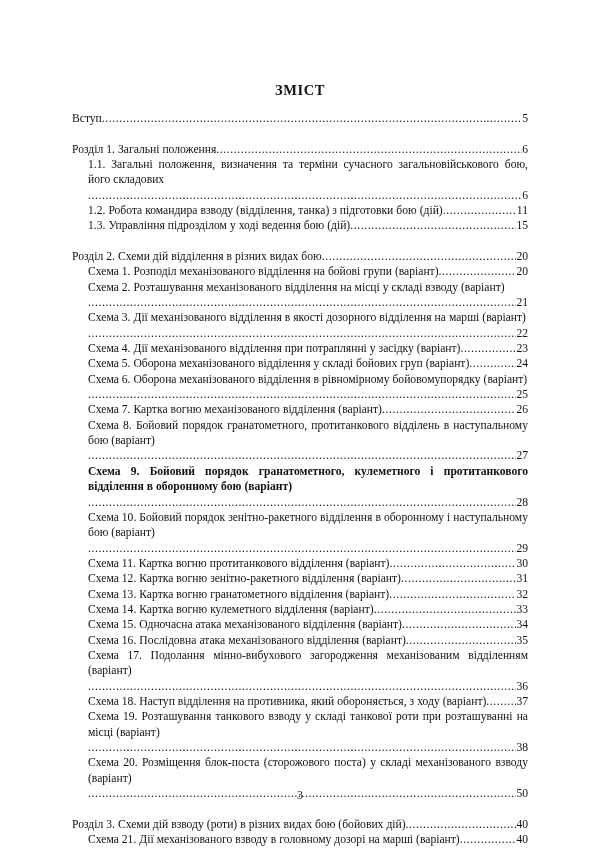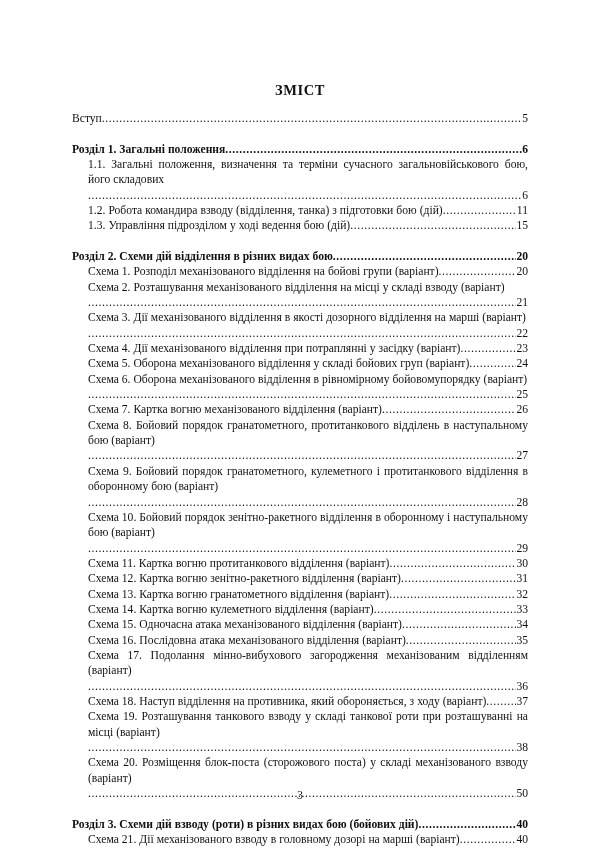--- a/index.html
+++ b/index.html
@@ -80,21 +80,21 @@
   
   .lvl-top {
     margin-left: 0;
   }
   .lvl-sub {
     margin-left: 16px;
     width: 440px;
   }
 
   .bold {
-    font-weight: bold;
+    font-weight: normal;
   }
 
   .gap-before {
     margin-top: 15.3px;
   }
 
   .body-text {
     display: inline;
   }
 
@@ -196,21 +196,21 @@
         <span class="body-text" style="flex: 0 0 auto; white-space: nowrap;">Схема 7. Картка вогню механізованого відділення (варіант)</span>
         <div class="row" style="flex: 1 1 auto; min-width: 0px;">
           <span class="lead-fill">.......................................................................................................................................................................................................</span>
           <span class="pg">26</span>
         </div>
       </div>
       <div class="entry entry-block lvl-sub" style="display: block;"><span class="body-text" style="display: inline; white-space: normal;">Схема 8. Бойовий порядок гранатометного, протитанкового відділень в наступальному бою (варіант)</span><div class="row" style="display: flex;">
           <span class="lead-fill">.......................................................................................................................................................................................................</span>
           <span class="pg">27</span>
         </div></div>
-      <div class="entry entry-block lvl-sub" style="display: block;"><span class="body-text" style="display: inline; white-space: normal;">Схема 9. Бойовий порядок гранатометного, кулеметного і протитанкового відділення в оборонному бою (варіант)</span><div class="row" style="display: flex;">
+      <div class="entry entry-block lvl-sub" style="display: block;"><span class="body-text" style="display: inline; white-space: normal; font-weight: bold;">Схема 9. Бойовий порядок гранатометного, кулеметного і протитанкового відділення в оборонному бою (варіант)</span><div class="row" style="display: flex;">
           <span class="lead-fill">.......................................................................................................................................................................................................</span>
           <span class="pg">28</span>
         </div></div>
       <div class="entry entry-block lvl-sub" style="display: block;"><span class="body-text" style="display: inline; white-space: normal;">Схема 10. Бойовий порядок зенітно-ракетного відділення в оборонному і наступальному бою (варіант)</span><div class="row" style="display: flex;">
           <span class="lead-fill">.......................................................................................................................................................................................................</span>
           <span class="pg">29</span>
         </div></div>
       <div class="entry entry-block lvl-sub" style="display: flex; align-items: flex-end;">
         <span class="body-text" style="flex: 0 0 auto; white-space: nowrap;">Схема 11. Картка вогню протитанкового відділення (варіант) </span>
         <div class="row" style="flex: 1 1 auto; min-width: 0px;">

